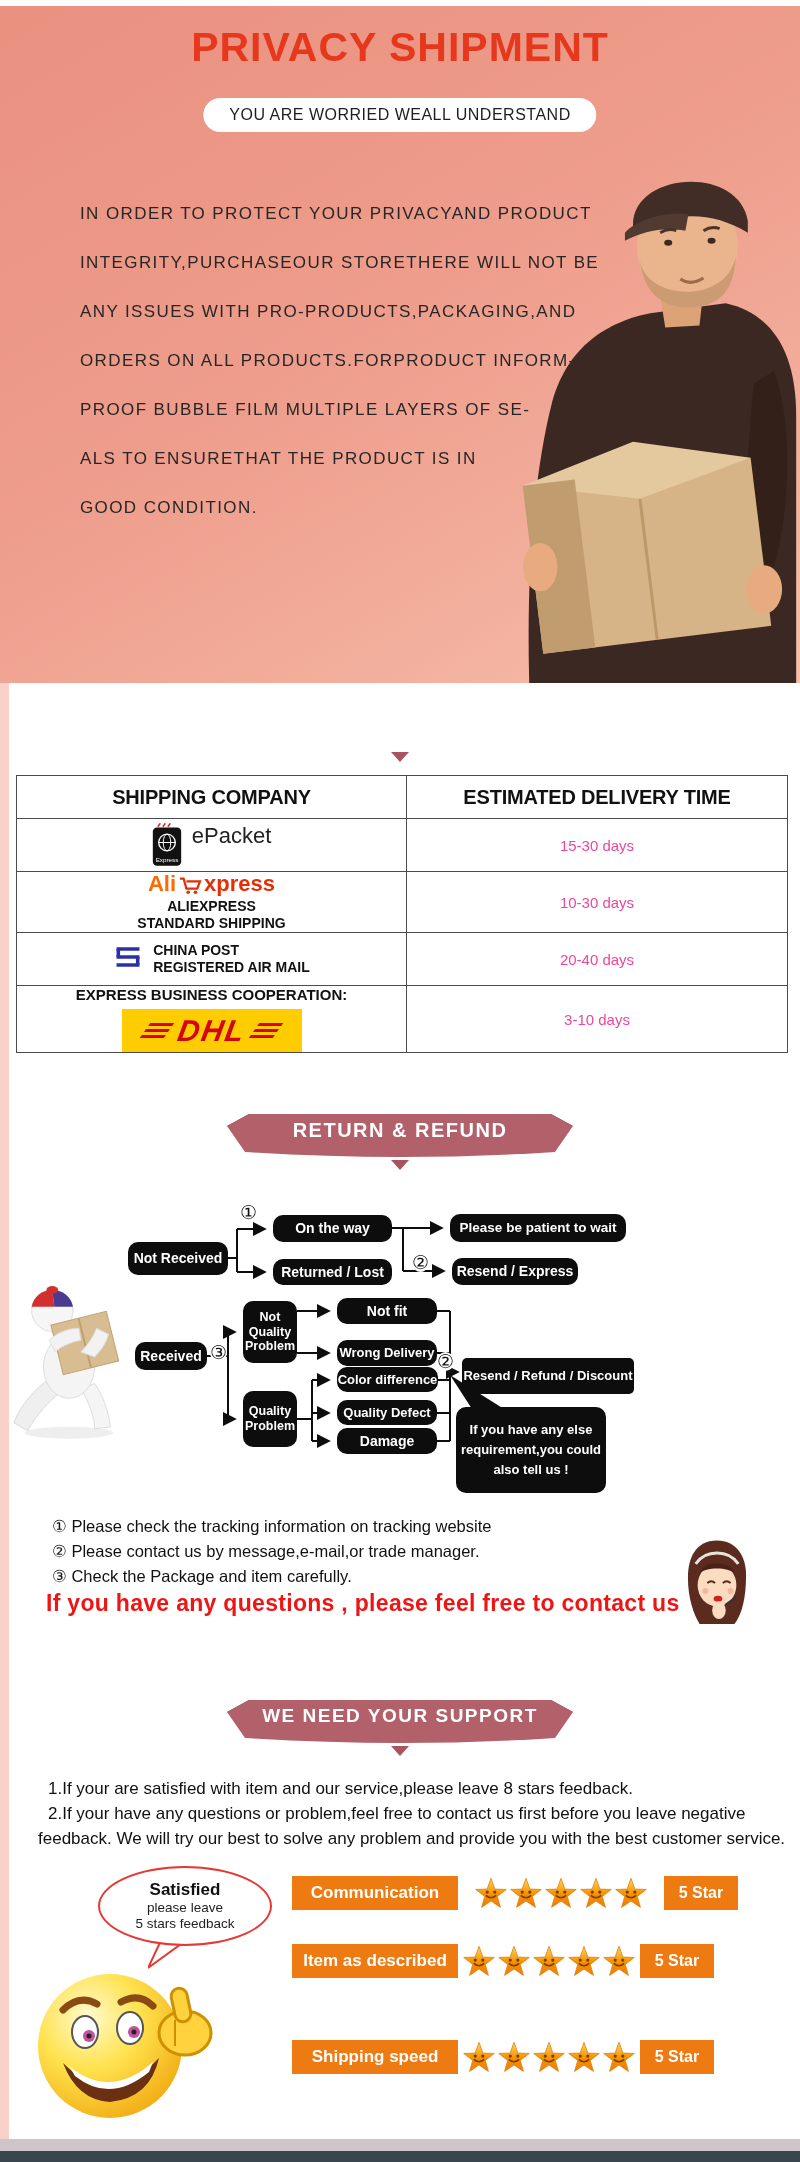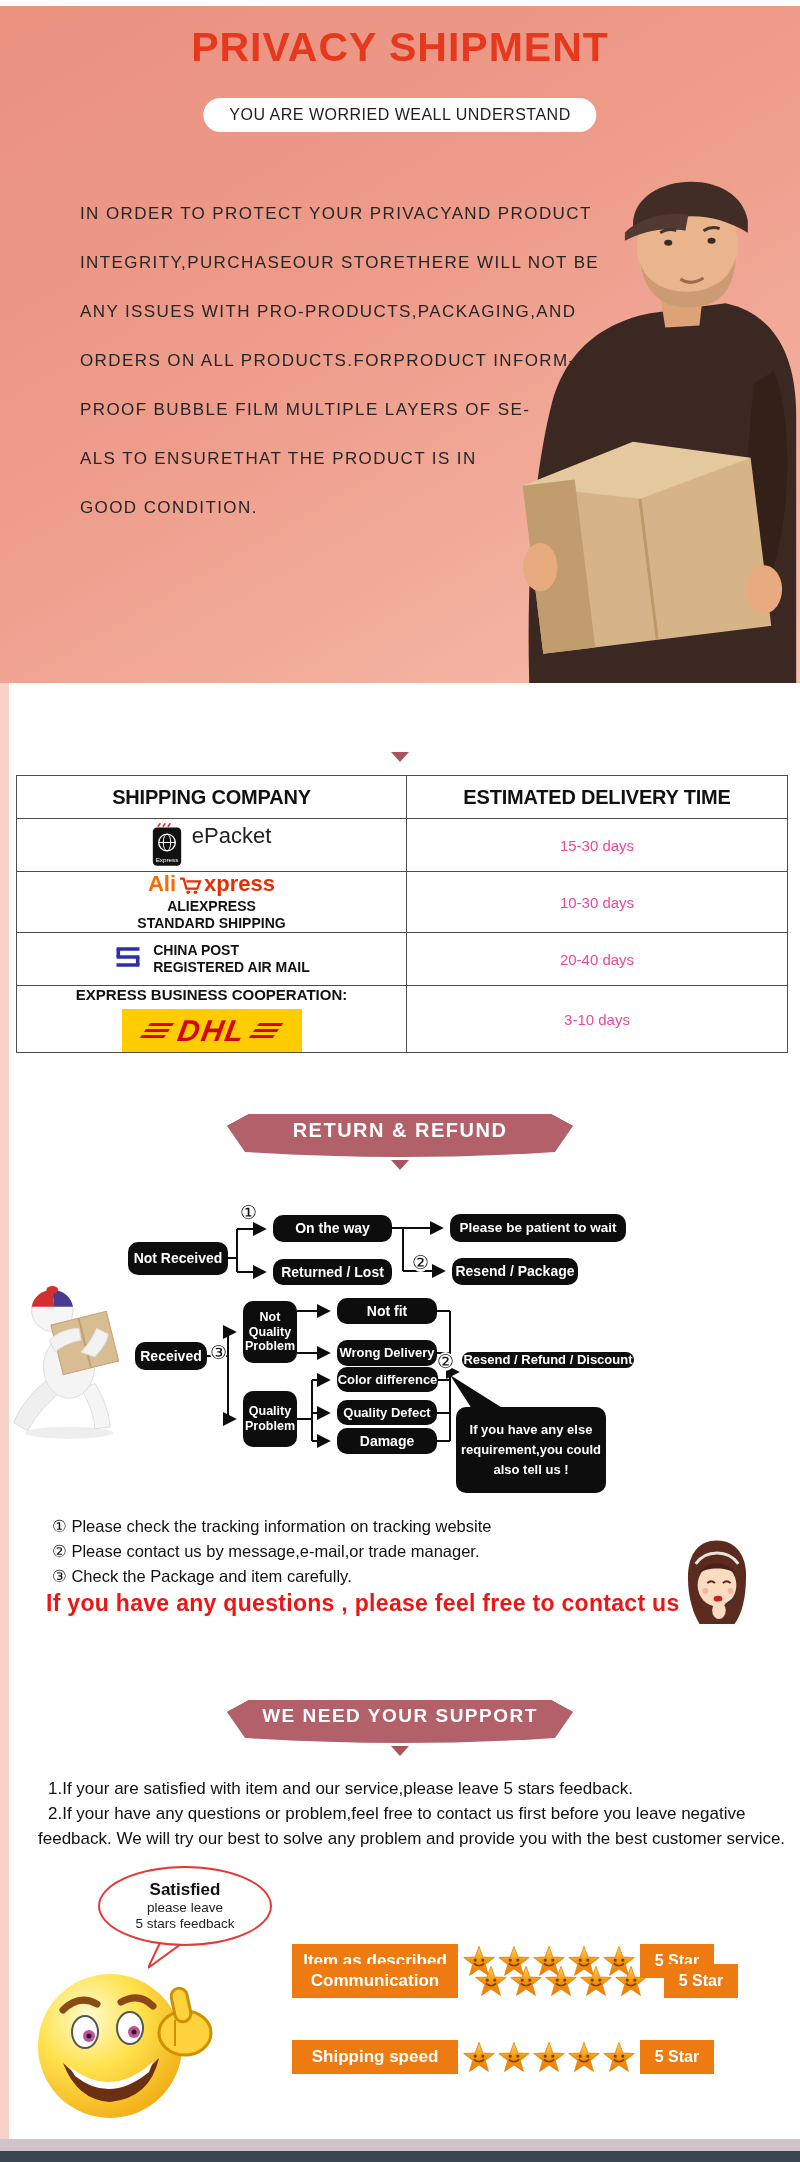--- a/index.html
+++ b/index.html
@@ -263,33 +263,33 @@
 
     <span class="flow-mark" style="left:240px;top:8px;">①</span>
     <span class="flow-mark" style="left:412px;top:58px;">②</span>
     <span class="flow-mark" style="left:210px;top:148px;">③</span>
     <span class="flow-mark" style="left:437px;top:157px;">②</span>
 
     <div class="pill-black" style="left:128px;top:47px;width:100px;height:33px;">Not Received</div>
     <div class="pill-black" style="left:273px;top:20px;width:119px;height:27px;">On the way</div>
     <div class="pill-black" style="left:273px;top:64px;width:119px;height:26px;">Returned / Lost</div>
     <div class="pill-black" style="left:450px;top:19px;width:176px;height:28px;font-size:13.5px;">Please be patient to wait</div>
-    <div class="pill-black" style="left:452px;top:63px;width:126px;height:27px;">Resend / Package</div>
+    <div class="pill-black" style="left:452px;top:63px;width:126px;height:27px;">Resend / Express</div>
     <div class="pill-black" style="left:135px;top:147px;width:72px;height:28px;">Received</div>
     <div class="pill-black" style="left:243px;top:106px;width:54px;height:62px;font-size:12.5px;">Not
 Quality
 Problem</div>
     <div class="pill-black" style="left:243px;top:196px;width:54px;height:56px;font-size:12.5px;">Quality
 Problem</div>
     <div class="pill-black" style="left:337px;top:103px;width:100px;height:26px;">Not fit</div>
     <div class="pill-black" style="left:337px;top:145px;width:100px;height:26px;font-size:13px;">Wrong Delivery</div>
     <div class="pill-black" style="left:337px;top:172px;width:101px;height:25px;font-size:13px;">Color difference</div>
     <div class="pill-black" style="left:337px;top:205px;width:100px;height:25px;font-size:13px;">Quality Defect</div>
     <div class="pill-black" style="left:337px;top:233px;width:100px;height:26px;">Damage</div>
-    <div class="pill-black" style="left:462px;top:157px;width:172px;height:16px;font-size:13px;border-radius:11px;">Resend / Refund / Discount</div>
+    <div class="pill-black" style="left:462px;top:163px;width:172px;height:36px;font-size:13px;border-radius:5px;">Resend / Refund / Discount</div>
     <div class="pill-black flow-bubble" style="left:456px;top:212px;width:150px;height:86px;">If you have any else
 requirement,you could
 also tell us !</div>
   </div>
 
   <div class="abs notes">
     <div>① Please check the tracking information on tracking website</div>
     <div>② Please contact us by message,e-mail,or trade manager.</div>
     <div>③ Check the Package and item carefully.</div>
   </div>
@@ -312,21 +312,21 @@
     <svg width="350" height="48" viewBox="0 0 350 48">
       <polygon points="2,16 24,4 24,18" fill="#7c2830"></polygon>
       <polygon points="348,16 326,4 326,18" fill="#7c2830"></polygon>
       <path d="M24,4 L326,4 L348,16 L330,42 Q175,52 20,42 L2,16 Z" fill="#b2606a"></path>
     </svg>
     <span class="ribbon-label" style="font-size:19px;">WE NEED YOUR SUPPORT</span>
   </div>
   <div class="abs tri-down" style="top:1746px;"></div>
 
   <div class="abs support-items">
-    <p>1.If your are satisfied with item and our service,please leave 5 stars feedback.</p>
+    <p>1.If your are satisfied with item and our service,please leave 8 stars feedback.</p>
     <p>2.If your have any questions or problem,feel free to contact us first before you leave negative feedback. We will try our best to solve any problem and provide you with the best customer service.</p>
   </div>
 
   <div class="abs sat-bubble">
     <span class="sat-t">Satisfied</span>
     <span class="sat-l">please leave</span>
     <span class="sat-l">5 stars feedback</span>
   </div>
   <svg class="abs" style="left:148px;top:1934px;z-index:1;" width="52" height="36" viewBox="0 0 52 36">
     <polygon points="16,0 44,2 0,34" fill="#fff" stroke="#e53935" stroke-width="2"></polygon>
@@ -380,21 +380,21 @@
         </svg>
       <svg class="star" viewBox="0 0 36 36">
           <use href="#sym-star"></use>
         </svg>
       <svg class="star" viewBox="0 0 36 36">
           <use href="#sym-star"></use>
         </svg>
     </div>
     <div class="fb-badge">5 Star</div>
   </div>
-  <div class="abs" style="left:292px;top:1964px;display:flex;gap:16px;align-items:center;">
+  <div class="abs" style="left:292px;top:1876px;display:flex;gap:16px;align-items:center;">
     <div class="fb-label">Communication</div>
     <div class="fb-stars">
       <svg class="star" viewBox="0 0 36 36">
           <use href="#sym-star"></use>
         </svg>
       <svg class="star" viewBox="0 0 36 36">
           <use href="#sym-star"></use>
         </svg>
       <svg class="star" viewBox="0 0 36 36">
           <use href="#sym-star"></use>

